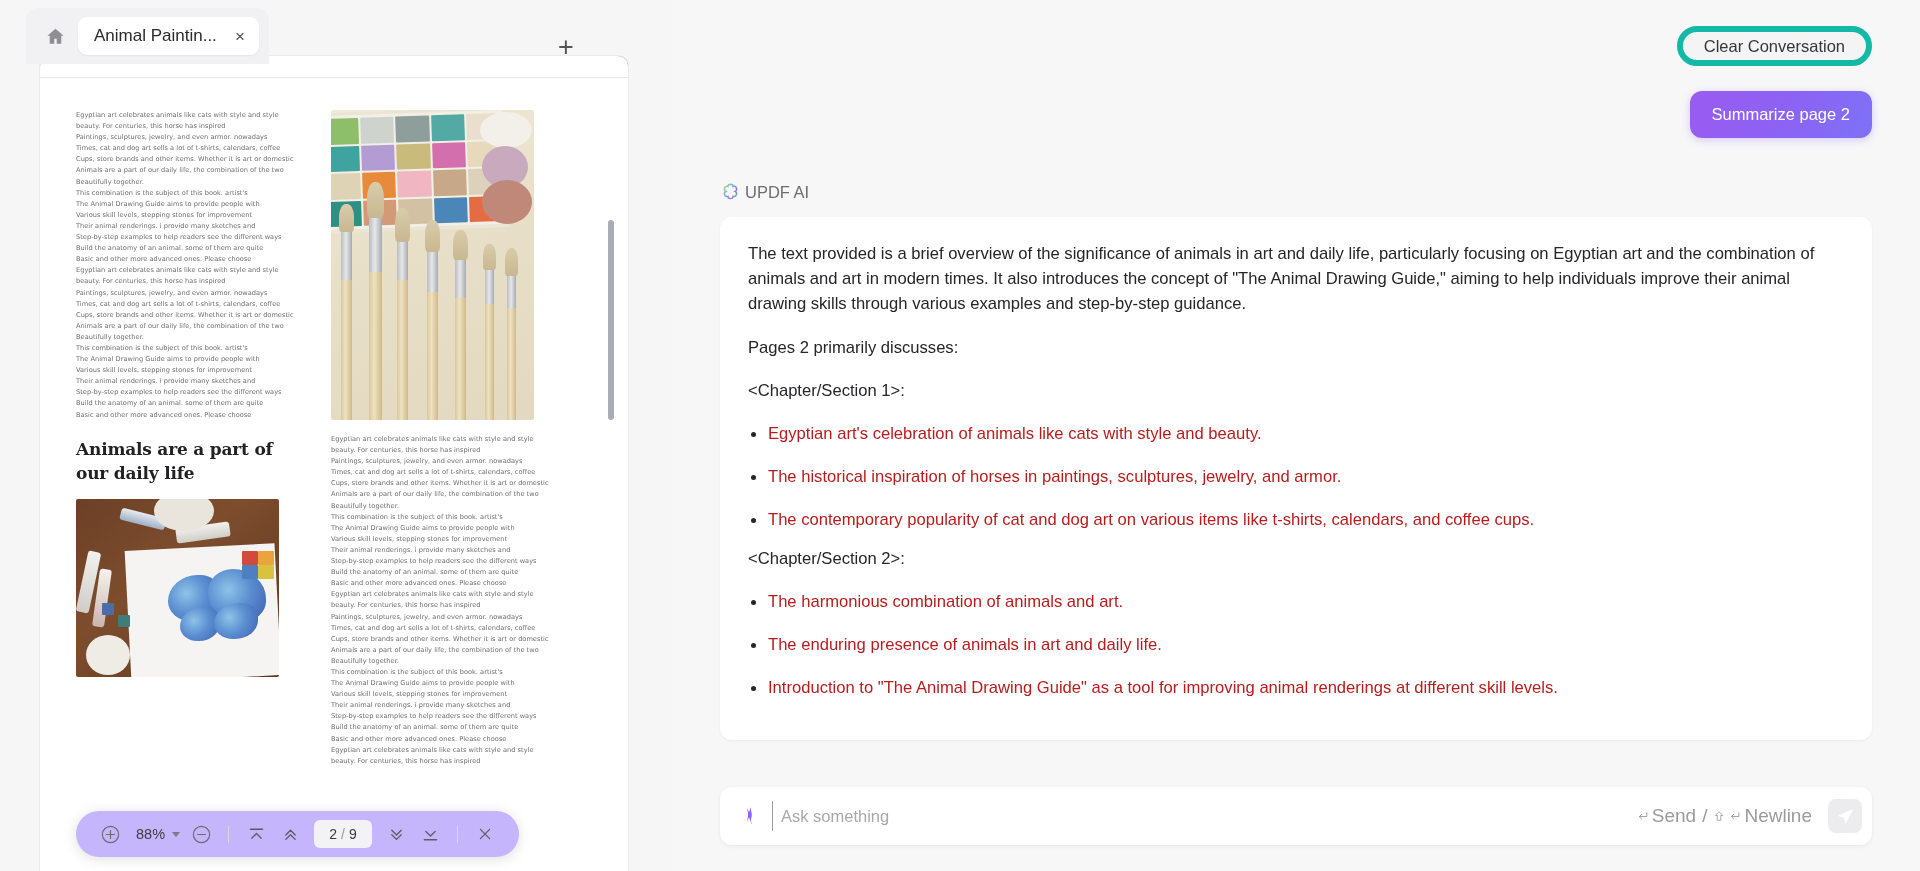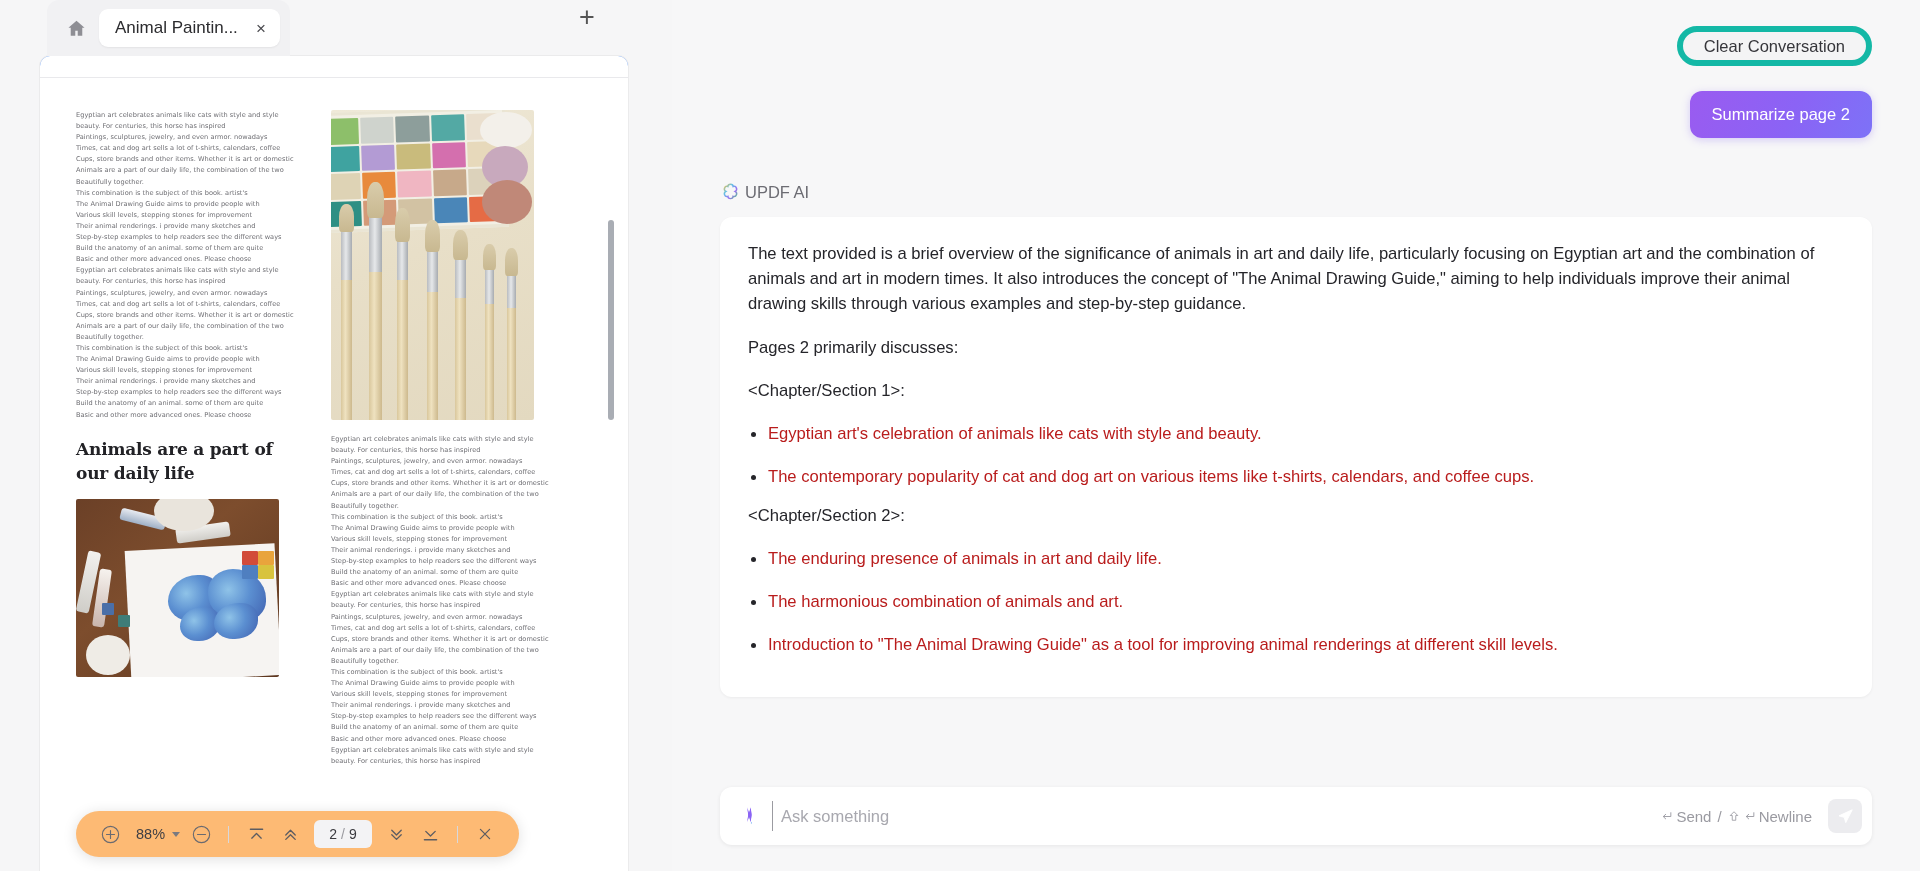--- a/index.html
+++ b/index.html
@@ -14,21 +14,22 @@
   
   #pdf-pane {
     width: 672px; height: 871px;
     position: relative;
     background: #f6f6f7;
     flex: 0 0 672px;
   }
   #tabbar {
     height: 64px;
     display: flex;
-    padding-left: 25px;
+    align-items: flex-end;
+    padding-left: 4px;
     position: relative;
     z-index: 5;
   }
   .tab-shell {
     height: 56px;
     display: flex;
     align-items: center;
     background: #f1f1f3;
     border-radius: 12px 12px 0 0;
     padding: 0 10px 0 12px;
@@ -173,21 +174,21 @@
     position: absolute; border-radius: 3px;
     background: linear-gradient(180deg,#f2f1ee,#cfcdc8);
   }
   .mini-pan { position: absolute; border-radius: 1px; }
 
   
   #pdf-toolbar {
     position: absolute;
     left: 76px; bottom: 14px;
     height: 46px;
-    background: #fdba74;
+    background: #c4b5fd;
     border-radius: 23px;
     box-shadow: 0 2px 14px rgba(0,0,0,.13);
     display: flex; align-items: center;
     padding: 0 18px;
     gap: 2px;
     z-index: 9;
   }
   .tb-ic {
     width: 32px; height: 32px;
     display: flex; align-items: center; justify-content: center;
@@ -317,21 +318,21 @@
     font-size: 16.5px;
     color: #ec4899;
     font-family: "Liberation Sans", sans-serif;
     background: transparent;
     height: 30px;
     border-left: 1px solid #9b9ba1;
     padding-left: 8px;
   }
   #ask-input::placeholder { color: #a8a8af; }
   .hint {
-    font-size: 15px; color: #9a9aa1;
+    font-size: 19px; color: #9a9aa1;
     display: flex; align-items: center; gap: 6px;
     white-space: nowrap;
   }
   .hint .k { display: inline-flex; align-items: center; gap: 3px; }
   #send-btn {
     width: 34px; height: 34px;
     background: #ececef;
     border-radius: 8px;
     display: flex; align-items: center; justify-content: center;
     cursor: pointer;
@@ -597,26 +598,27 @@
       </svg>
       <span class="ai-head-label">UPDF AI</span>
     </div>
 
     <div id="ai-card">
       <p class="para-first">The text provided is a brief overview of the significance of animals in art and daily life, particularly focusing on Egyptian art and the combination of animals and art in modern times. It also introduces the concept of "The Animal Drawing Guide," aiming to help individuals improve their animal drawing skills through various examples and step-by-step guidance.</p>
       <p>Pages 2 primarily discusses:</p>
       <p class="sec-label">&lt;Chapter/Section 1&gt;:</p>
       <ul>
         <li>Egyptian art's celebration of animals like cats with style and beauty.</li>
+        <li>The historical inspiration of horses in paintings, sculptures, jewelry, and armor.</li>
         <li>The contemporary popularity of cat and dog art on various items like t-shirts, calendars, and coffee cups.</li>
       </ul>
       <p class="sec-label">&lt;Chapter/Section 2&gt;:</p>
       <ul>
+        <li>The harmonious combination of animals and art.</li>
         <li>The enduring presence of animals in art and daily life.</li>
-        <li>The harmonious combination of animals and art.</li>
         <li>Introduction to "The Animal Drawing Guide" as a tool for improving animal renderings at different skill levels.</li>
       </ul>
     </div>
   </div>
 
   <div id="composer-wrap">
     <div id="composer">
       <svg width="22" height="22" viewBox="0 0 24 24">
         <path d="M10.2 2.5 12 8.6l1.8-6.1 1 7.6-1 7.6L12 11.6l-1.8 6.1 1-7.6z" fill="#7d5cf0" transform="translate(0,1)"></path>
         <path d="M10.2 2.5 12 8.6l1.8-6.1 1 7.6-1 7.6L12 11.6l-1.8 6.1 1-7.6z" fill="#8b63f5"></path>

